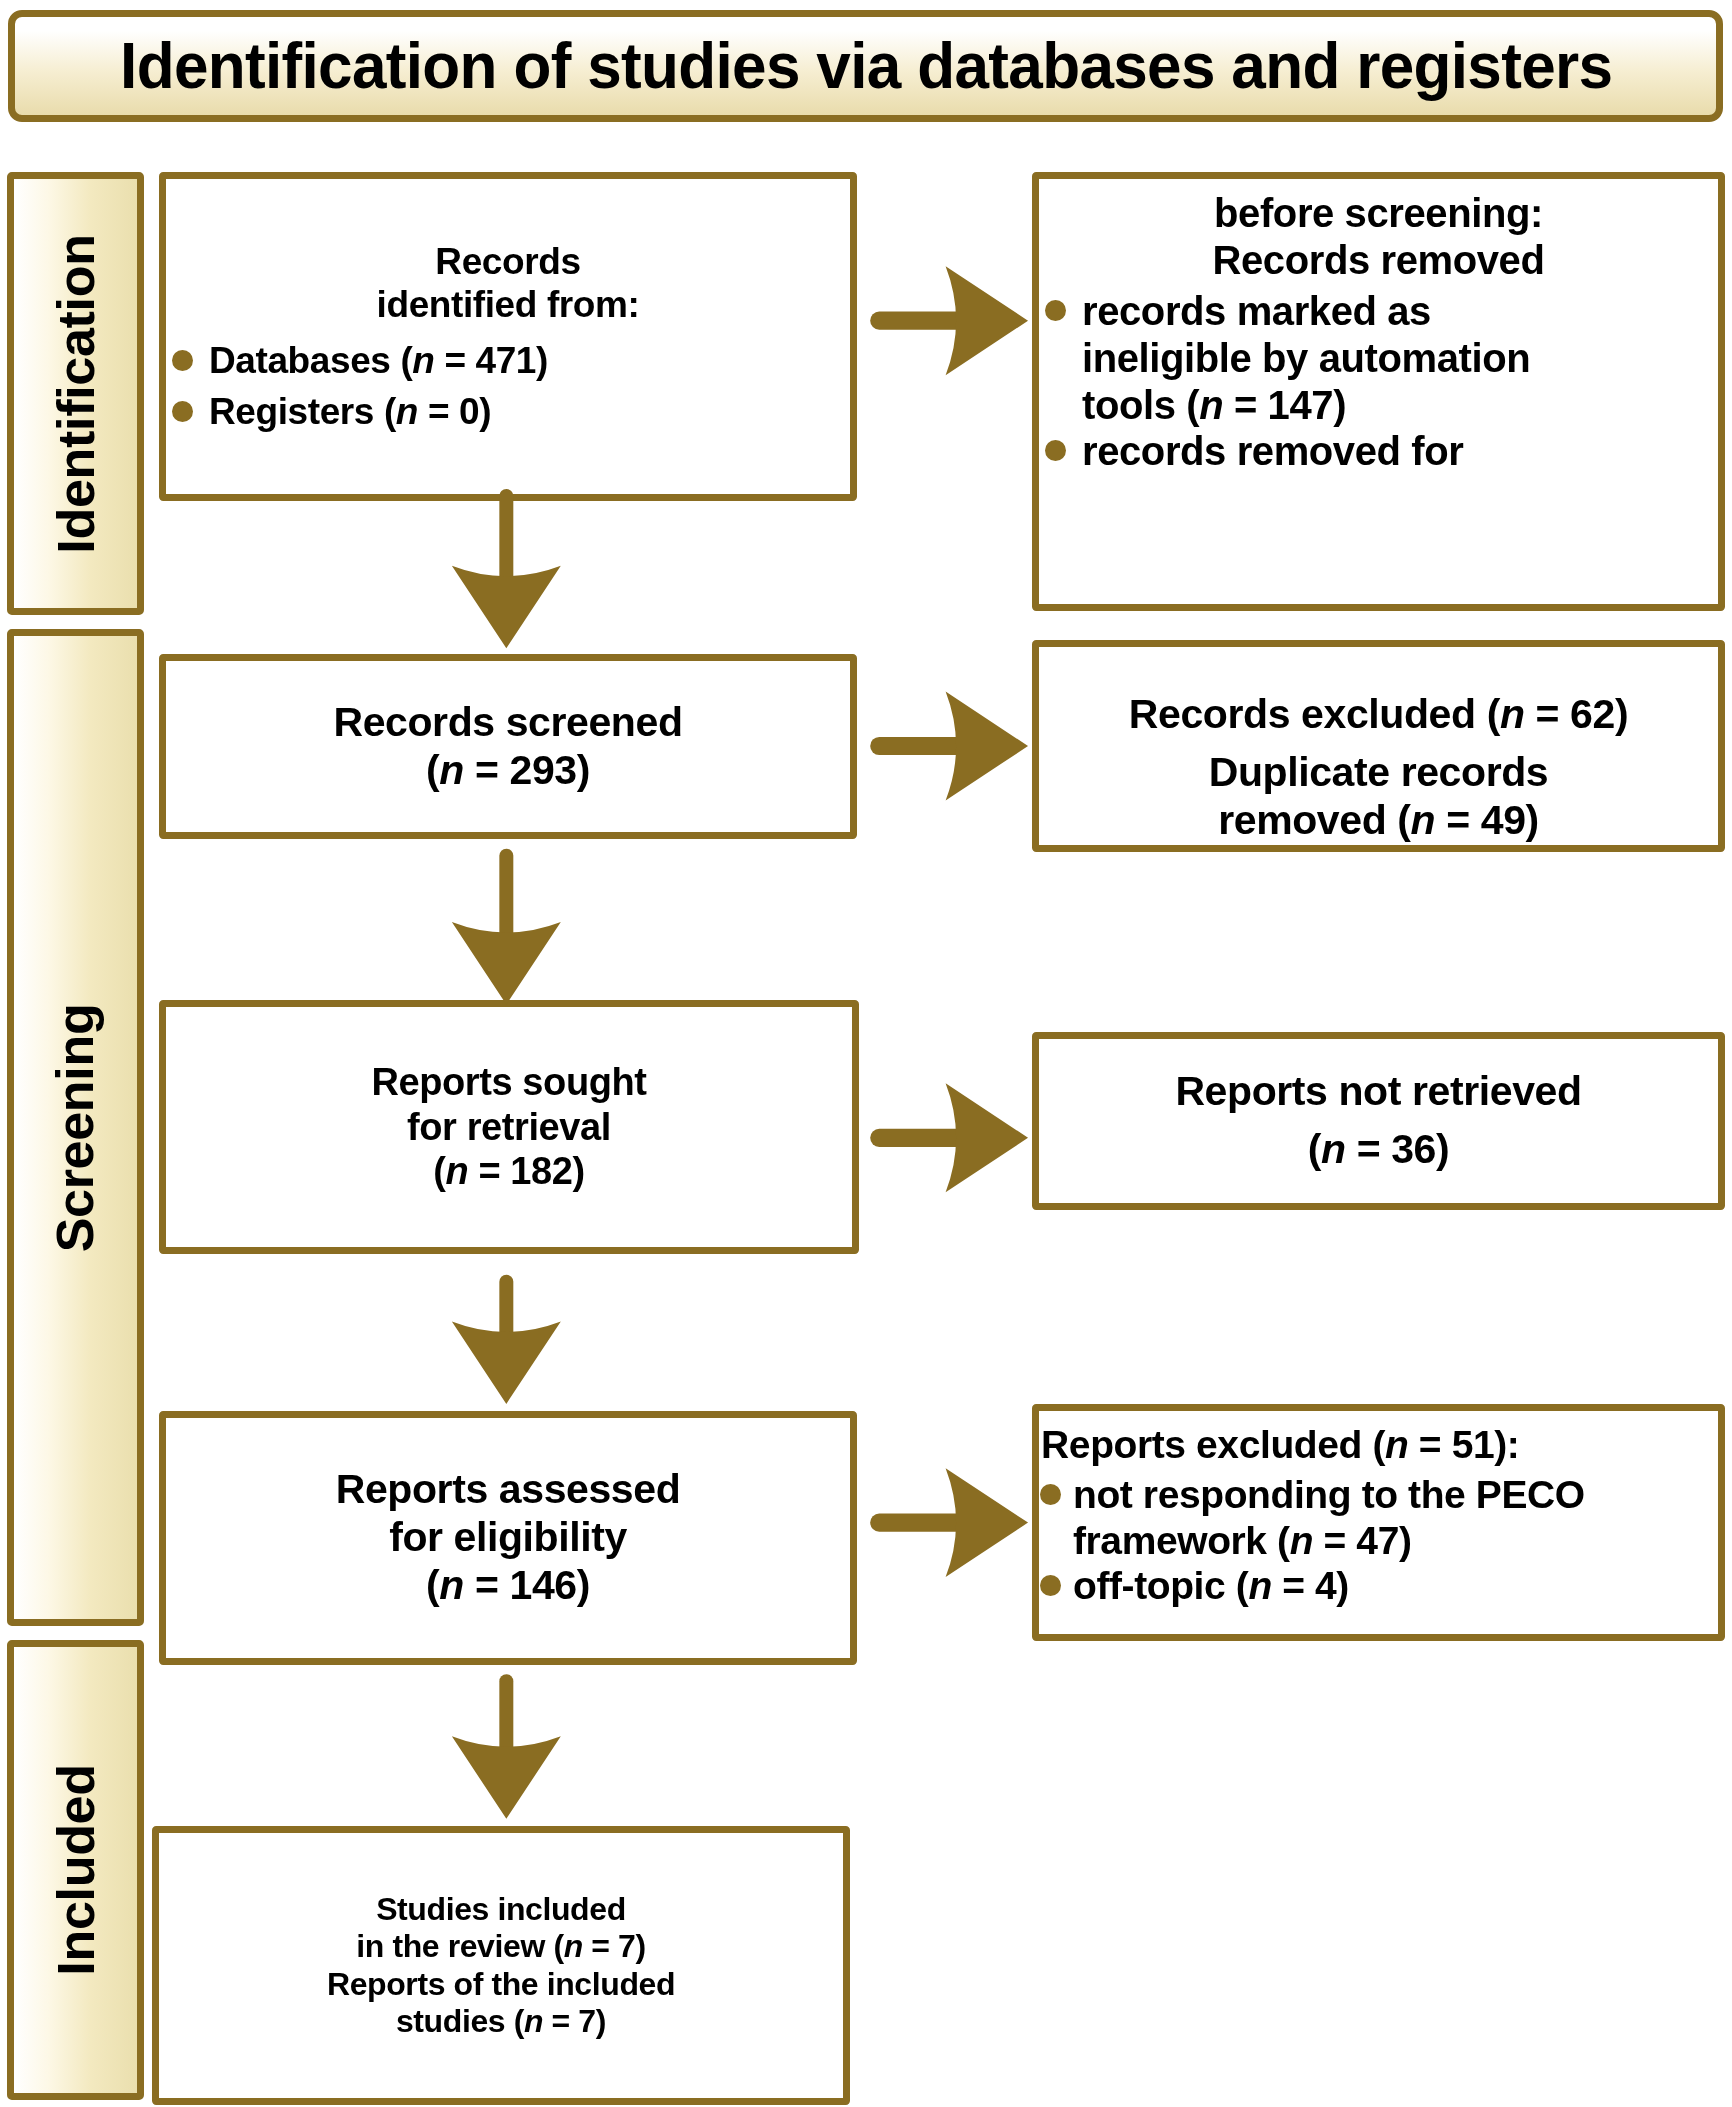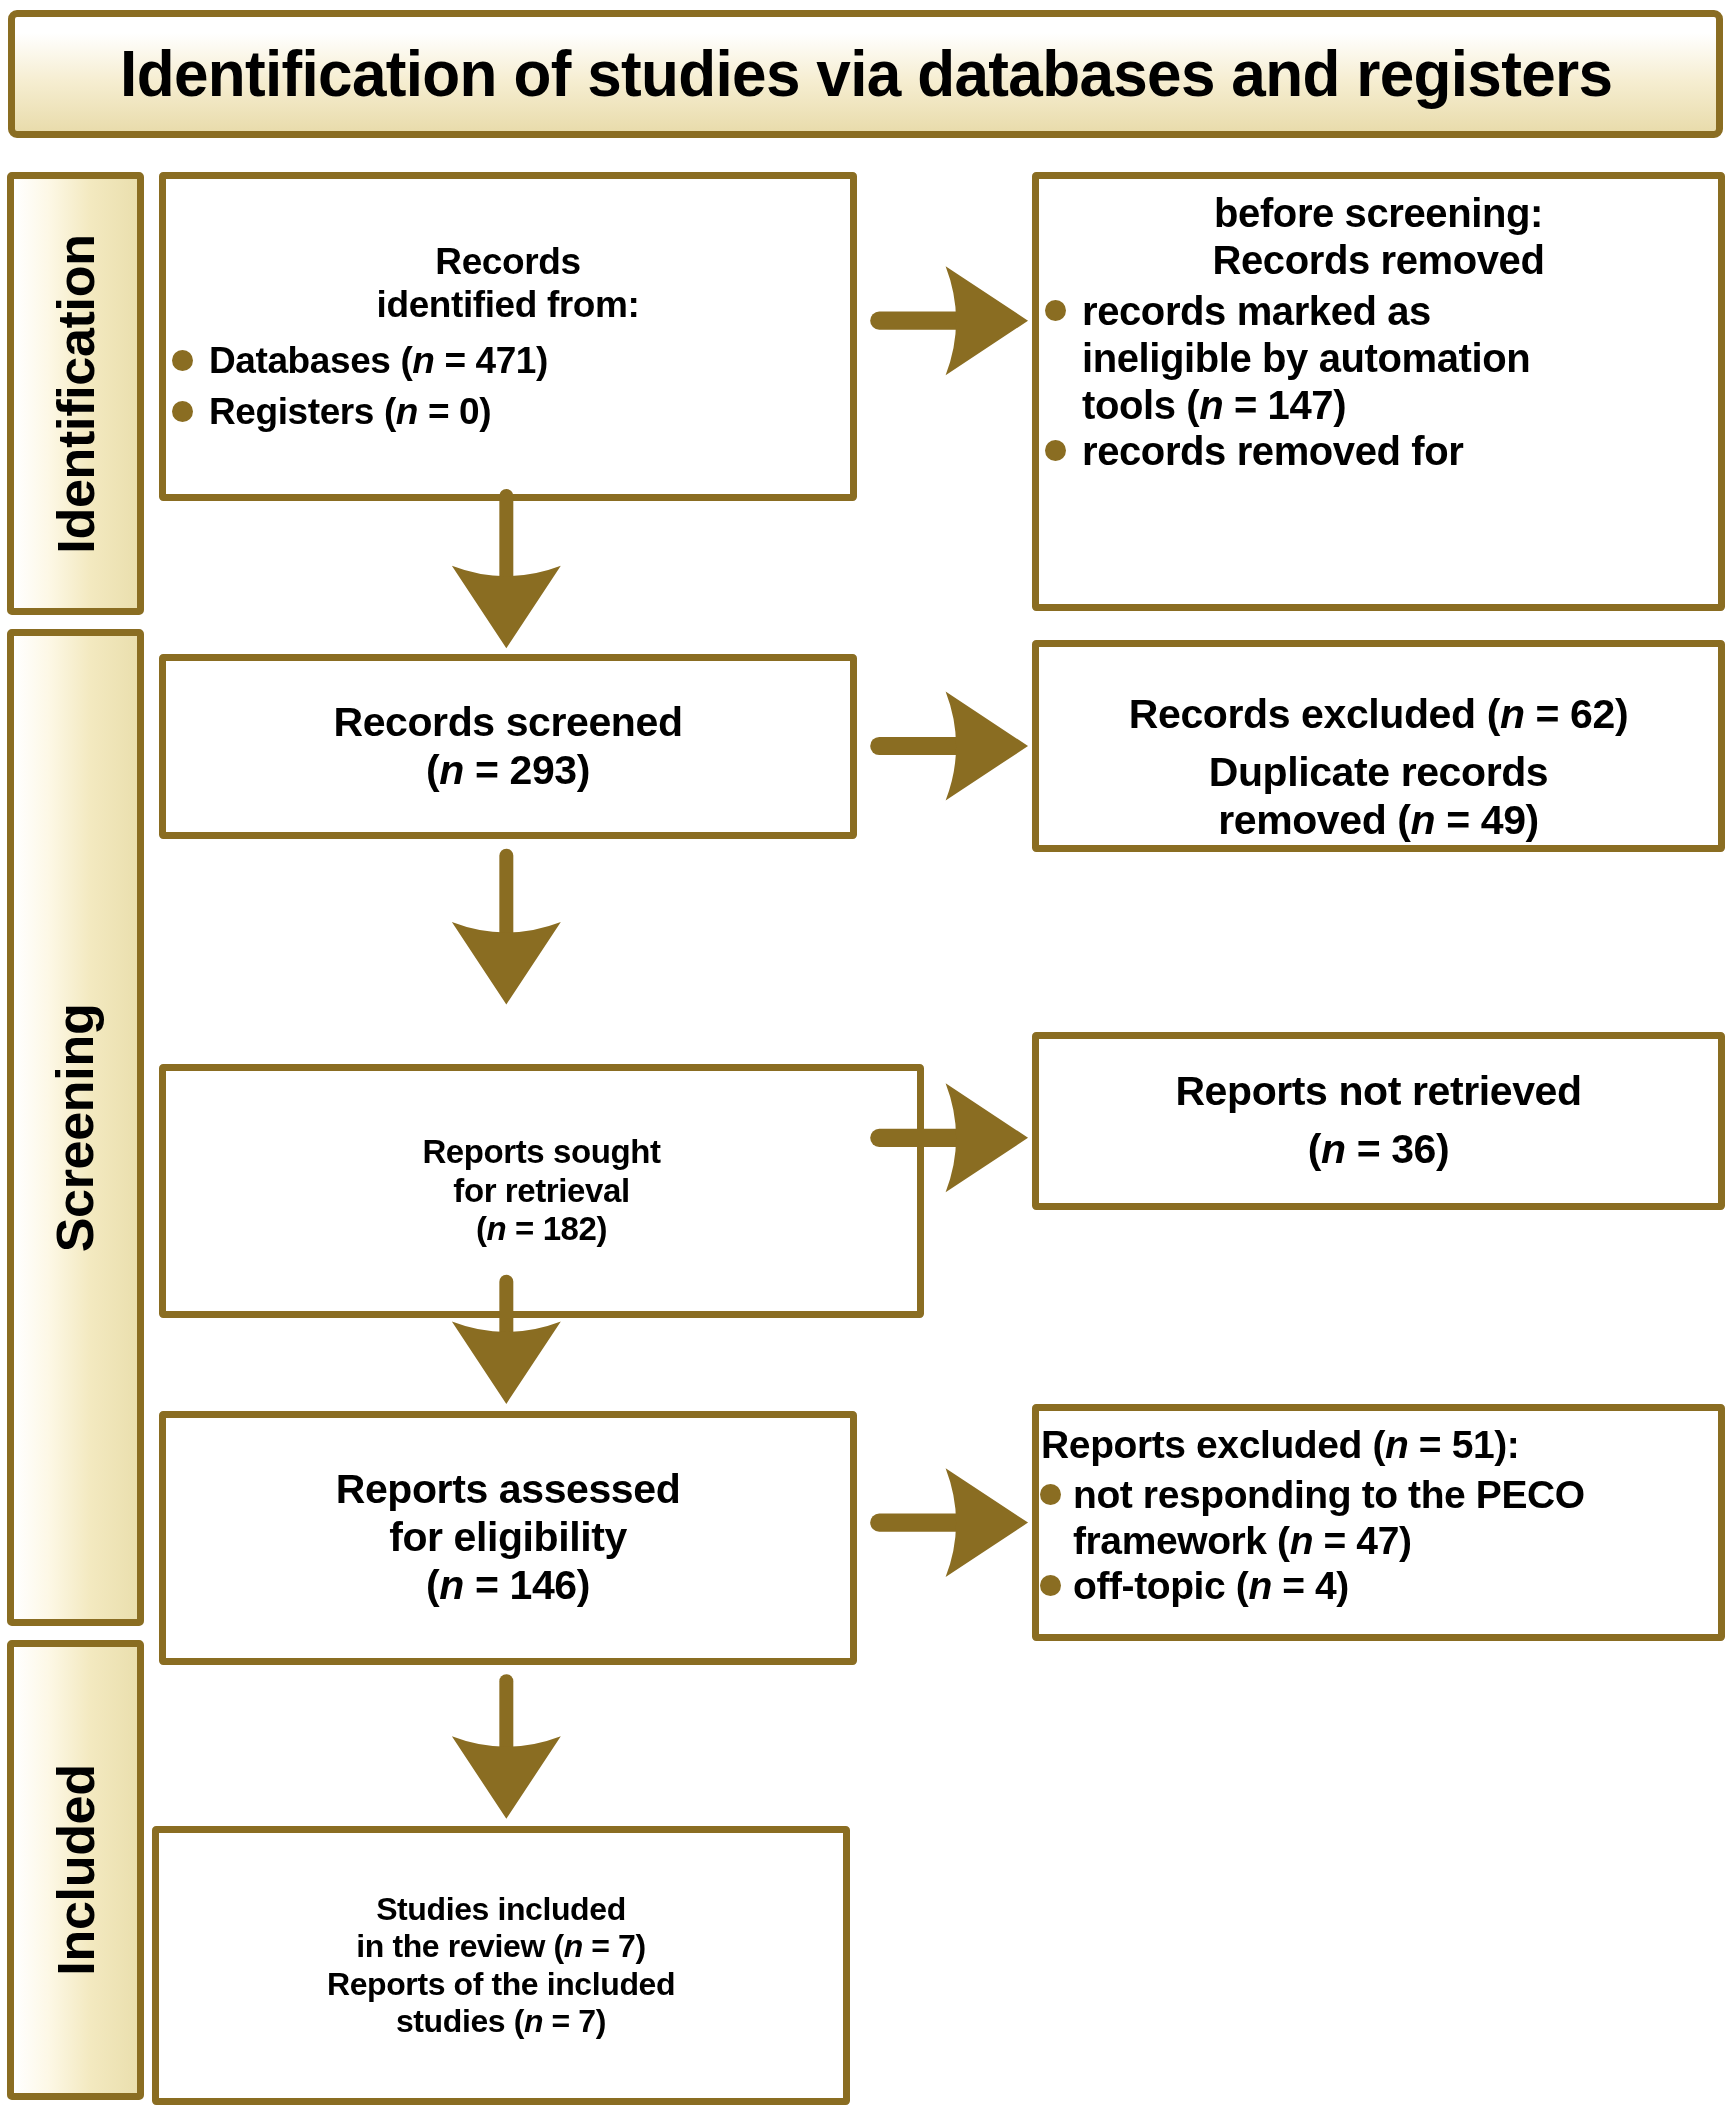--- a/index.html
+++ b/index.html
@@ -33,24 +33,24 @@
     line-height: 1.17;
     letter-spacing: -0.4px;
   }
 
   
   #title-banner {
     position: absolute;
     left: 8.4px;
     top: 9.8px;
     width: 1715px;
-    height: 128px;
+    height: 112px;
     box-sizing: border-box;
     border: 7.7px solid #8a6d22;
-    border-radius: 9px;
+    border-radius: 14px;
     background: linear-gradient(to bottom, #ffffff 0%, #ffffff 14%, #f6eed2 55%, #e9dcac 100%);
     display: flex;
     align-items: center;
     justify-content: center;
   }
   #title-banner .title-text {
     font-size: 64px;
     font-weight: bold;
     color: #000000;
     letter-spacing: -0.7px;
@@ -132,21 +132,21 @@
   #bar-identification { left: 7px;  top: 172px;  width: 137px; height: 443px; }
   #bar-screening     { left: 7px;  top: 629px;  width: 137px; height: 997px; }
   #bar-included      { left: 7px;  top: 1640px; width: 137px; height: 460px; }
 
   #box-identified    { left: 159px;  top: 172px;  width: 698px; height: 329px; font-size: 37px; }
   #box-removed       { left: 1032px; top: 172px;  width: 693px;  height: 439px; font-size: 40px; }
 
   #box-screened      { left: 159px;  top: 654px;  width: 698px; height: 185px; font-size: 41px; }
   #box-excluded      { left: 1032px; top: 640px;  width: 693px;  height: 212px; font-size: 41px; }
 
-  #box-sought        { left: 159px;  top: 1064px; width: 765px; height: 254px; font-size: 33px; }
+  #box-sought        { left: 159px;  top: 1000px; width: 700px; height: 254px; font-size: 38px; }
   #box-notretrieved  { left: 1032px; top: 1032px; width: 693px;  height: 178px; font-size: 41px; }
 
   #box-assessed      { left: 159px;  top: 1411px; width: 698px; height: 254px; font-size: 41px; }
   #box-repexcluded   { left: 1032px; top: 1404px; width: 693px;  height: 237px; font-size: 39px; }
 
   #box-included      { left: 152px;  top: 1826px; width: 698px; height: 279px; font-size: 32px; }
 
   
   #box-removed, #box-repexcluded, #box-excluded {
     justify-content: flex-start;

